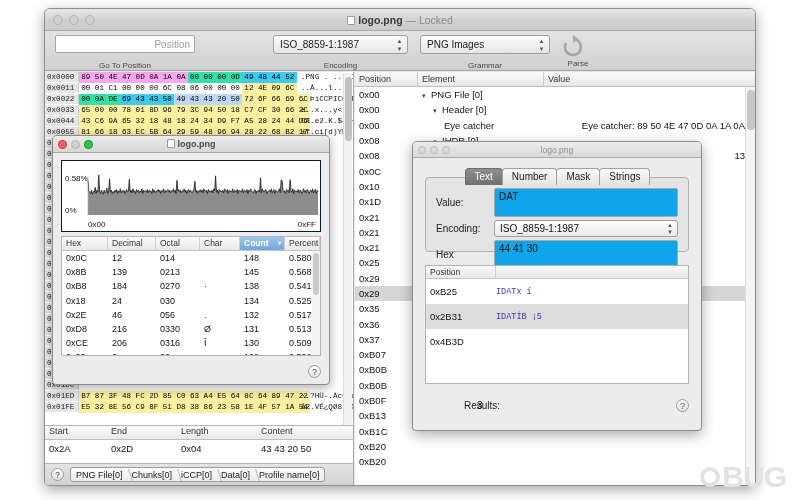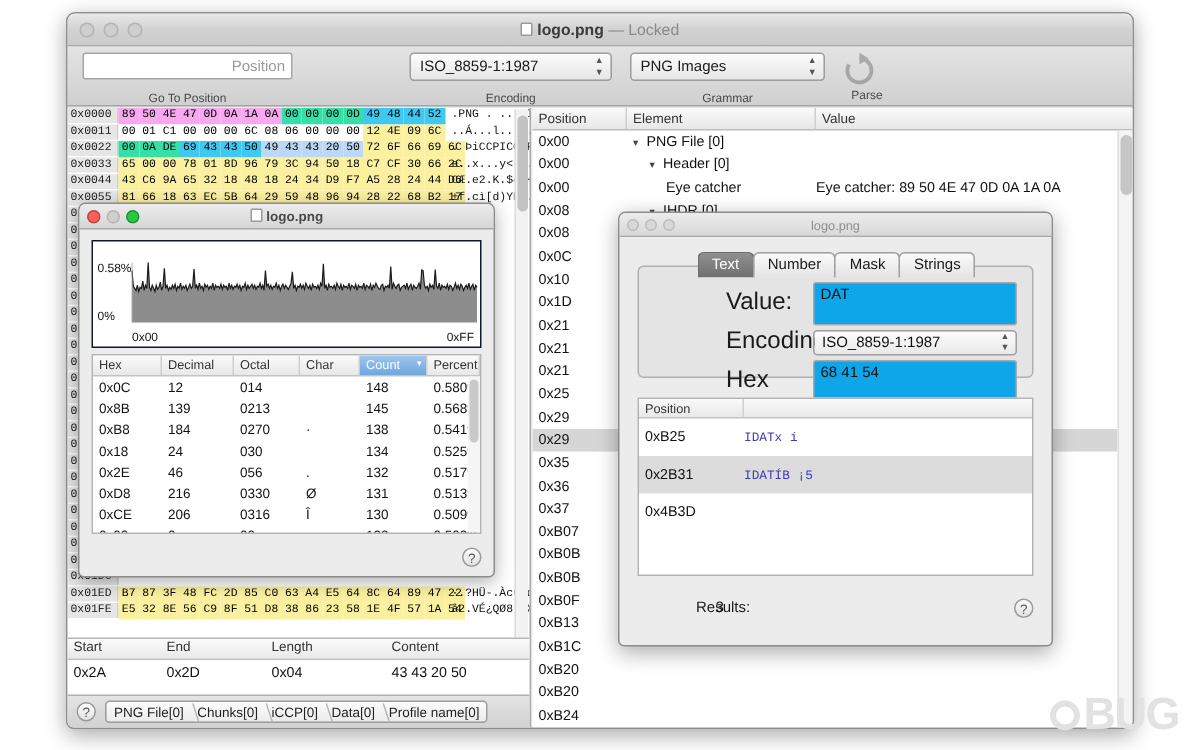--- a/index.html
+++ b/index.html
@@ -194,21 +194,21 @@
   }
   .tree-hdr div { padding-left: 4px; border-right: 1px solid #cfcfcf; line-height: 14px; }
   .th-pos { width: 63px; } .th-el { width: 126px; } .th-val { flex: 1; border-right: none !important; }
   .tree-body { position: absolute; top: 15px; left: 0; right: 10px; bottom: 0; overflow: hidden; }
   .tr {
     height: 15.3px; display: flex; font-size: 9.5px; color: #111; align-items: center;
   }
   .tr.sel { background: #d6d6d6; }
   .tr .pos { width: 63px; padding-left: 4px; flex: none; }
   .tr .el  { width: 126px; flex: none; white-space: nowrap; }
-  .tr .val { flex: 1; white-space: nowrap; }
+  .tr .val { flex: 1; white-space: nowrap; text-align: right; }
   .disc { display: inline-block; width: 9px; color: #444; font-size: 7px; }
   .tree-vscroll {
     position: absolute; right: 0; top: 15px; bottom: 0; width: 10px;
     background: #f4f4f4; border-left: 1px solid #dedede;
   }
   .tree-vscroll .thumb {
     position: absolute; left: 1px; width: 8px; top: 3px; height: 40px;
     background: #c6c6c6; border-radius: 4px;
   }
 
@@ -243,21 +243,21 @@
   .hist .xlab-l { position: absolute; left: 26px; bottom: 2px; font-size: 8px; color: #111; }
   .hist .xlab-r { position: absolute; right: 4px; bottom: 2px; font-size: 8px; color: #111; }
 
   .stattable {
     position: absolute; left: 8px; top: 100px; right: 8px; bottom: 28px;
     background: #fff; border: 1px solid #b4b4b4; overflow: hidden;
   }
   .st-hdr { height: 14px; display: flex; background: linear-gradient(to bottom,#fafafa,#e8e8e8);
             border-bottom: 1px solid #c3c3c3; font-size: 8.5px; color: #333; }
   .st-hdr div { line-height: 13px; padding-left: 4px; border-right: 1px solid #d0d0d0; }
-  .st-hdr div.active { background: linear-gradient(to bottom,#9dc6ee,#6fa7dd); color: #fff; position: relative; }
+  .st-hdr div.active { background: linear-gradient(to bottom,#9dc6ee,#6fa7dd); color: #fff; position: relative; font-weight: bold; }
   .st-hdr div.active::after {
     content:"▾"; position:absolute; right:3px; top:0; font-size:6px; color:#fff;
   }
   .st-row { height: 14.2px; display: flex; font-size: 9px; color: #111; align-items: center; }
   .sc-hex { width: 46px; } .sc-dec { width: 48px; } .sc-oct { width: 44px; }
   .sc-chr { width: 40px; } .sc-cnt { width: 45px; } .sc-pct { flex: 1; }
   .st-row div, .st-hdr div { padding-left: 4px; }
   .stat-vscroll { position:absolute; right:0; top:14px; bottom:0; width:8px; background:#f5f5f5; }
   .stat-vscroll .thumb { position:absolute; left:1px; width:6px; top:2px; height:42px; background:#c9c9c9; border-radius:3px; }
   .stat-help { position:absolute; right: 8px; bottom: 6px; }
@@ -290,21 +290,21 @@
     border-radius: 4px 4px 0 0;
     margin-right: -1px;
   }
   .tab.active { background: linear-gradient(to bottom,#8f8f8f,#6f6f6f); color: #fff; border-color:#6d6d6d; }
   .tabbox {
     position: absolute; left:0; right:0; top: 9px; bottom: 0;
     border: 1px solid #b0b0b0; border-radius: 4px;
     background: #e4e4e4;
   }
   .frow { display: flex; align-items: center; margin: 0 10px; height: 20px; }
-  .frow .lbl { width: 58px; font-size: 16px; color: #1a1a1a; margin-left: 48px; }
+  .frow .lbl { width: 58px; font-size: 10px; color: #1a1a1a; }
   .tfield {
     flex: 1; height: 29px; background: #0ea5e9; border: 1px solid #a9a9a9;
     border-radius: 2px; font-size: 10px; color: #111; line-height: 15px; padding-left: 4px;
   }
   .spopup {
     flex: 1; height: 17px;
     background: linear-gradient(to bottom,#fdfdfd,#e9e9e9);
     border: 1px solid #a0a0a0; border-radius: 3px;
     font-size: 10px; color: #111; line-height: 16px; padding-left: 5px; position: relative;
   }
@@ -709,25 +709,20 @@
               <div class="el" style="padding-left: 26px;"><span></span></div>
               <div class="val"></div>
             </div>
             <div class="tr">
               <div class="pos">0xB20</div>
               <div class="el" style="padding-left: 26px;"><span></span></div>
               <div class="val"></div>
             </div>
             <div class="tr">
               <div class="pos">0xB20</div>
-              <div class="el" style="padding-left: 26px;"><span></span></div>
-              <div class="val"></div>
-            </div>
-            <div class="tr">
-              <div class="pos">0xB24</div>
               <div class="el" style="padding-left: 26px;"><span></span></div>
               <div class="val"></div>
             </div>
             <div class="tr">
               <div class="el" style="padding-left: 26px;"><span></span></div>
               <div class="val"></div>
             </div>
           </div>
         <div class="tree-vscroll">
           <div class="thumb"></div>
@@ -870,21 +865,21 @@
           <div class="spopup">
             <span>ISO_8859-1:1987</span>
             <span class="arrows">
                 <span>▲</span>
                 <span>▼</span>
               </span>
           </div>
         </div>
         <div class="frow" style="margin-top:6px;">
           <div class="lbl">Hex</div>
-          <div class="tfield">68 41 54</div>
+          <div class="tfield">44 41 30</div>
         </div>
       </div>
     </div>
 
     <div class="reslist">
       <div class="rl-hdr">
         <div class="rl-pos">Position</div>
         <div class="rl-prev"></div>
       </div>
       <div id="resrows">

